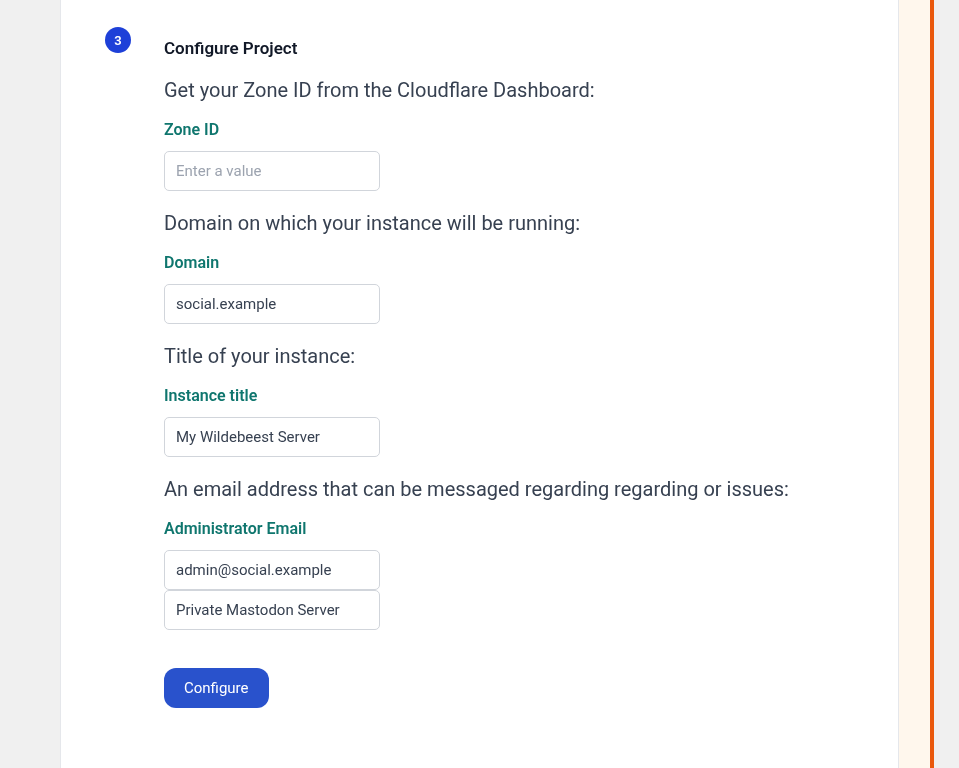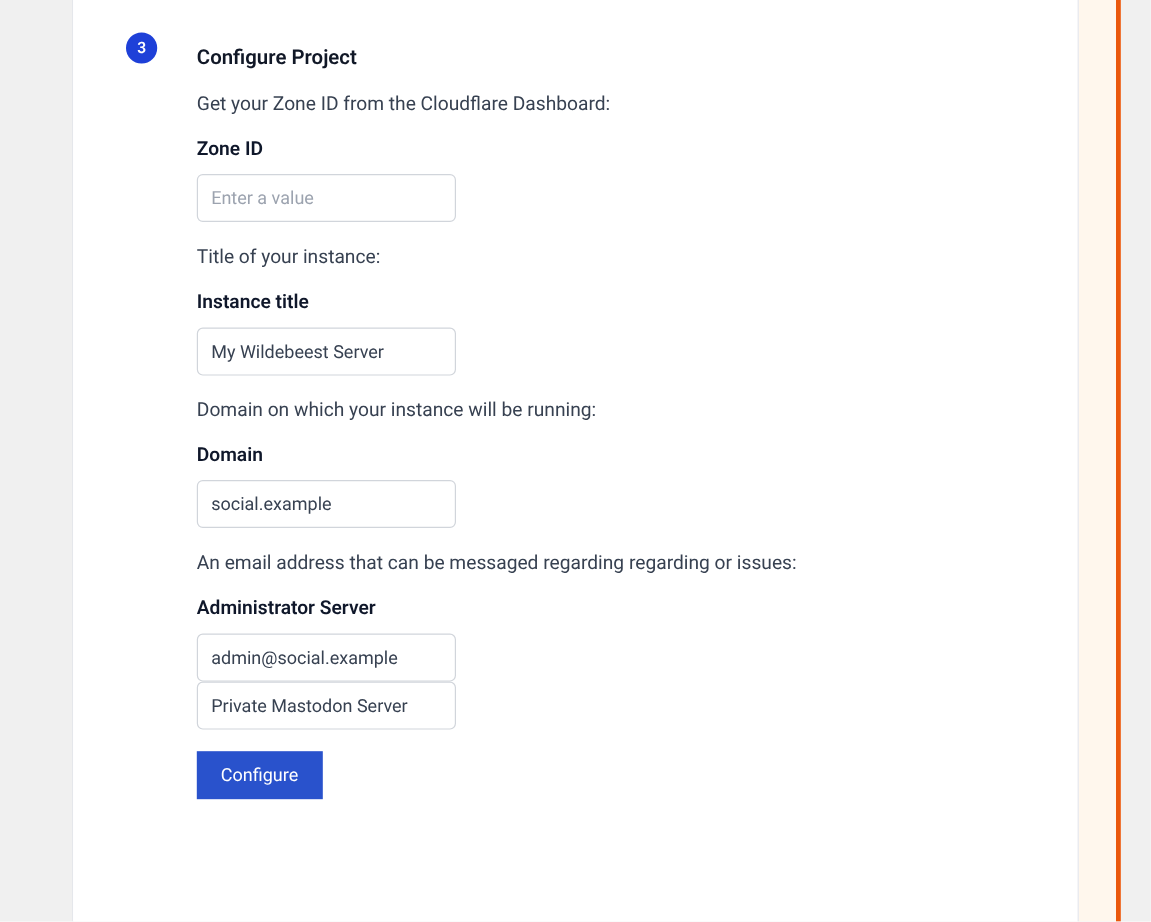--- a/index.html
+++ b/index.html
@@ -63,30 +63,30 @@
       font-weight: 600;
       color: #111827;
       margin-left: 33px;
       margin-top: 16px;
     }
     .form-body {
       padding: 0 0 0 103px;
       padding-right: 60px;
     }
     .description-text {
-      font-size: 16px;
+      font-size: 20px;
       color: #374151;
       margin-top: 18px;
       margin-bottom: 16px;
       line-height: 1.4;
     }
     .field-label {
       font-size: 16px;
       font-weight: 600;
-      color: #0f172a;
+      color: #0f766e;
       margin-bottom: 12px;
       display: block;
     }
     .field-input {
       width: 216px;
       height: 40px;
       border: 1px solid #d1d5db;
       border-radius: 5px;
       padding: 0 11px;
       font-size: 15px;
@@ -96,26 +96,26 @@
     .field-input::placeholder {
       color: #9ca3af;
     }
     .field-group {
       margin-bottom: 0;
     }
     .configure-button {
       background: #2952cc;
       color: #fff;
       border: none;
-      border-radius: 0;
+      border-radius: 12px;
       padding: 11px 20px;
       font-size: 15px;
       font-weight: 400;
       cursor: pointer;
-      margin-top: 18px;
+      margin-top: 38px;
       font-family: inherit;
       text-align: right;
     }
   </style>
 </head>
 <body>
 
 <div class="outer-container">
   <div class="right-edge"></div>
   <div class="inner-content">
@@ -129,34 +129,34 @@
 
     <div class="form-body">
 
       <div class="field-group">
         <div class="description-text">Get your Zone ID from the Cloudflare Dashboard:</div>
         <label class="field-label">Zone ID</label>
         <input class="field-input" type="text" placeholder="Enter a value" style="">
       </div>
 
       <div class="field-group">
+        <div class="description-text">Domain on which your instance will be running:</div>
+        <label class="field-label">Domain</label>
+        <input class="field-input" type="text" value="social.example" style="">
+      </div>
+
+      <div class="field-group">
         <div class="description-text">Title of your instance:</div>
         <label class="field-label">Instance title</label>
         <input class="field-input" type="text" value="My Wildebeest Server" style="">
       </div>
 
       <div class="field-group">
-        <div class="description-text">Domain on which your instance will be running:</div>
-        <label class="field-label">Domain</label>
-        <input class="field-input" type="text" value="social.example" style="">
-      </div>
-
-      <div class="field-group">
         <div class="description-text">An email address that can be messaged regarding regarding or issues:</div>
-        <label class="field-label">Administrator Server</label>
+        <label class="field-label">Administrator Email</label>
         <input class="field-input" type="text" value="admin@social.example" style="">
       </div>
 
       <div class="field-group">
         <input class="field-input" type="text" value="Private Mastodon Server" style="">
       </div>
 
       <button class="configure-button">Configure</button>
 
     </div>

